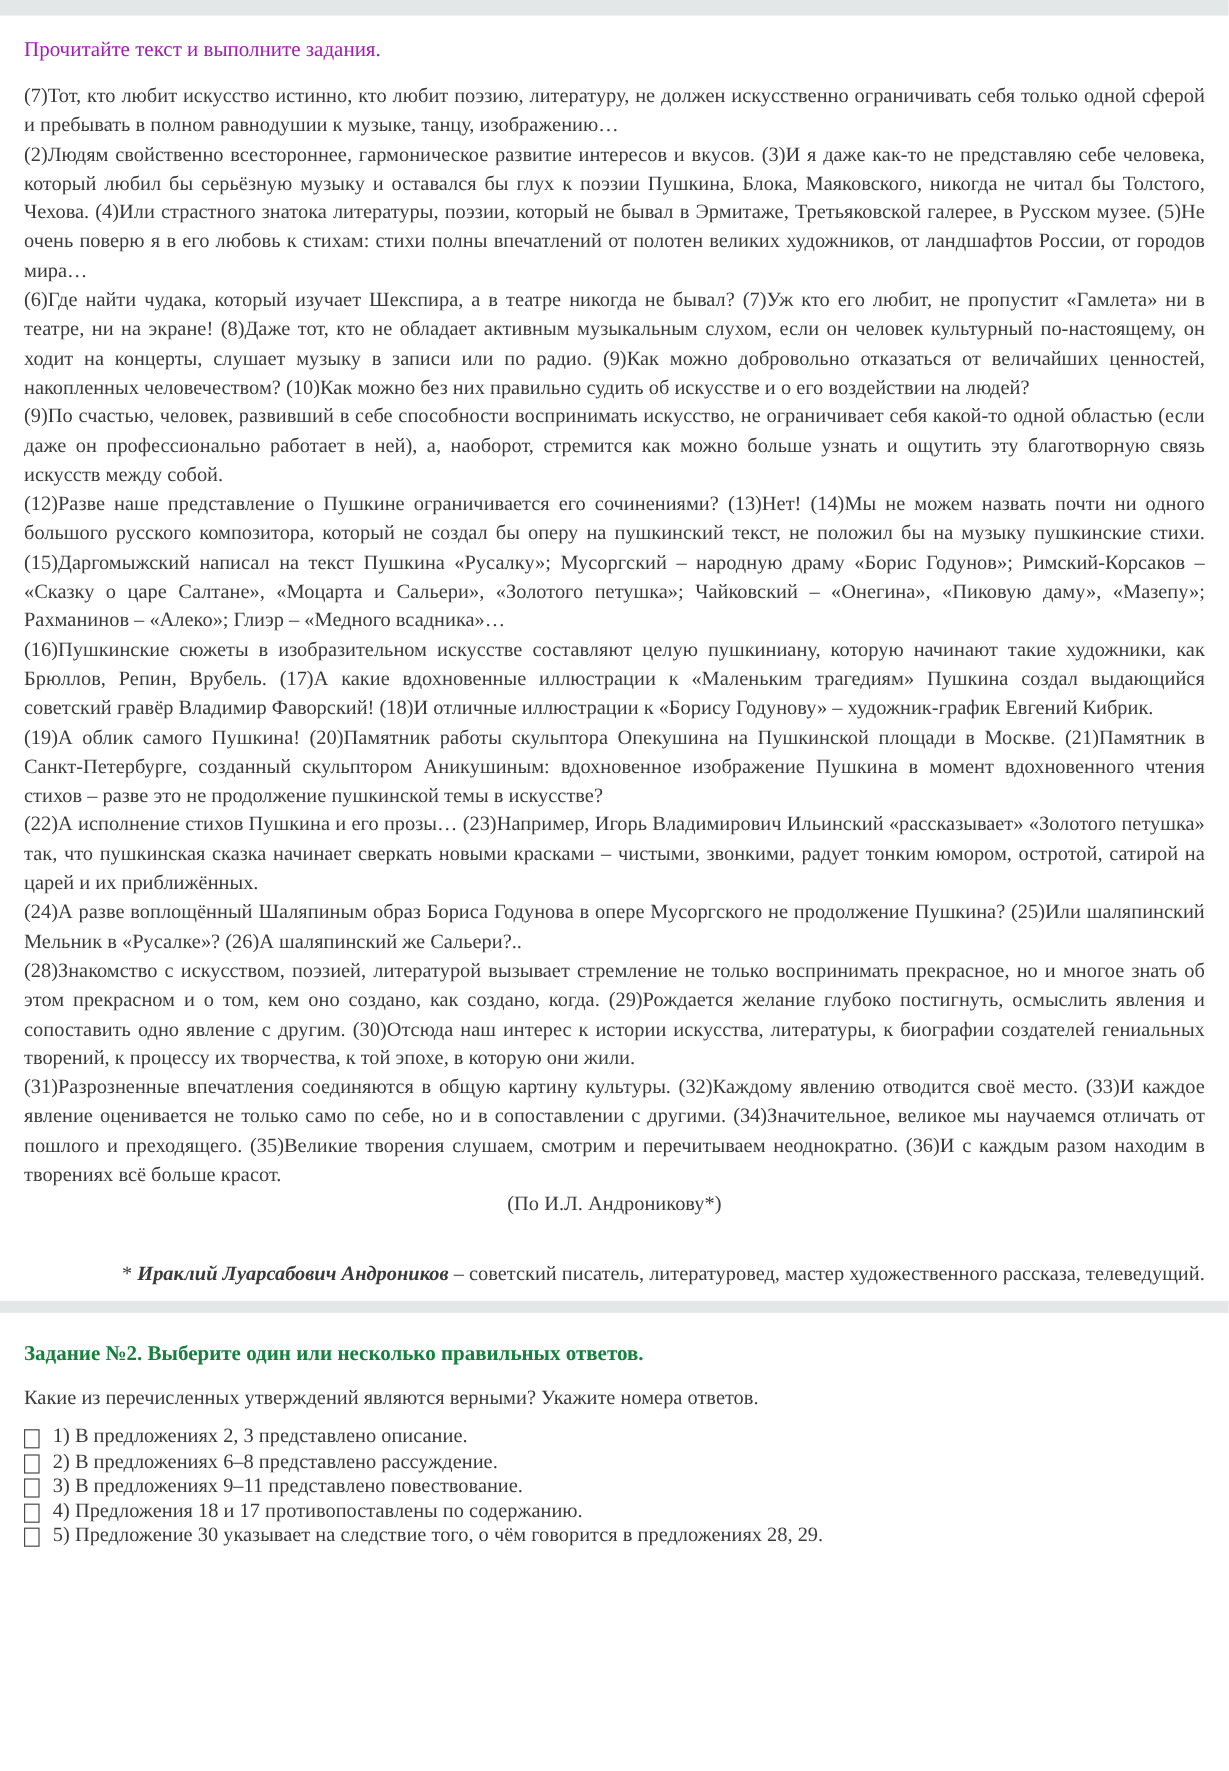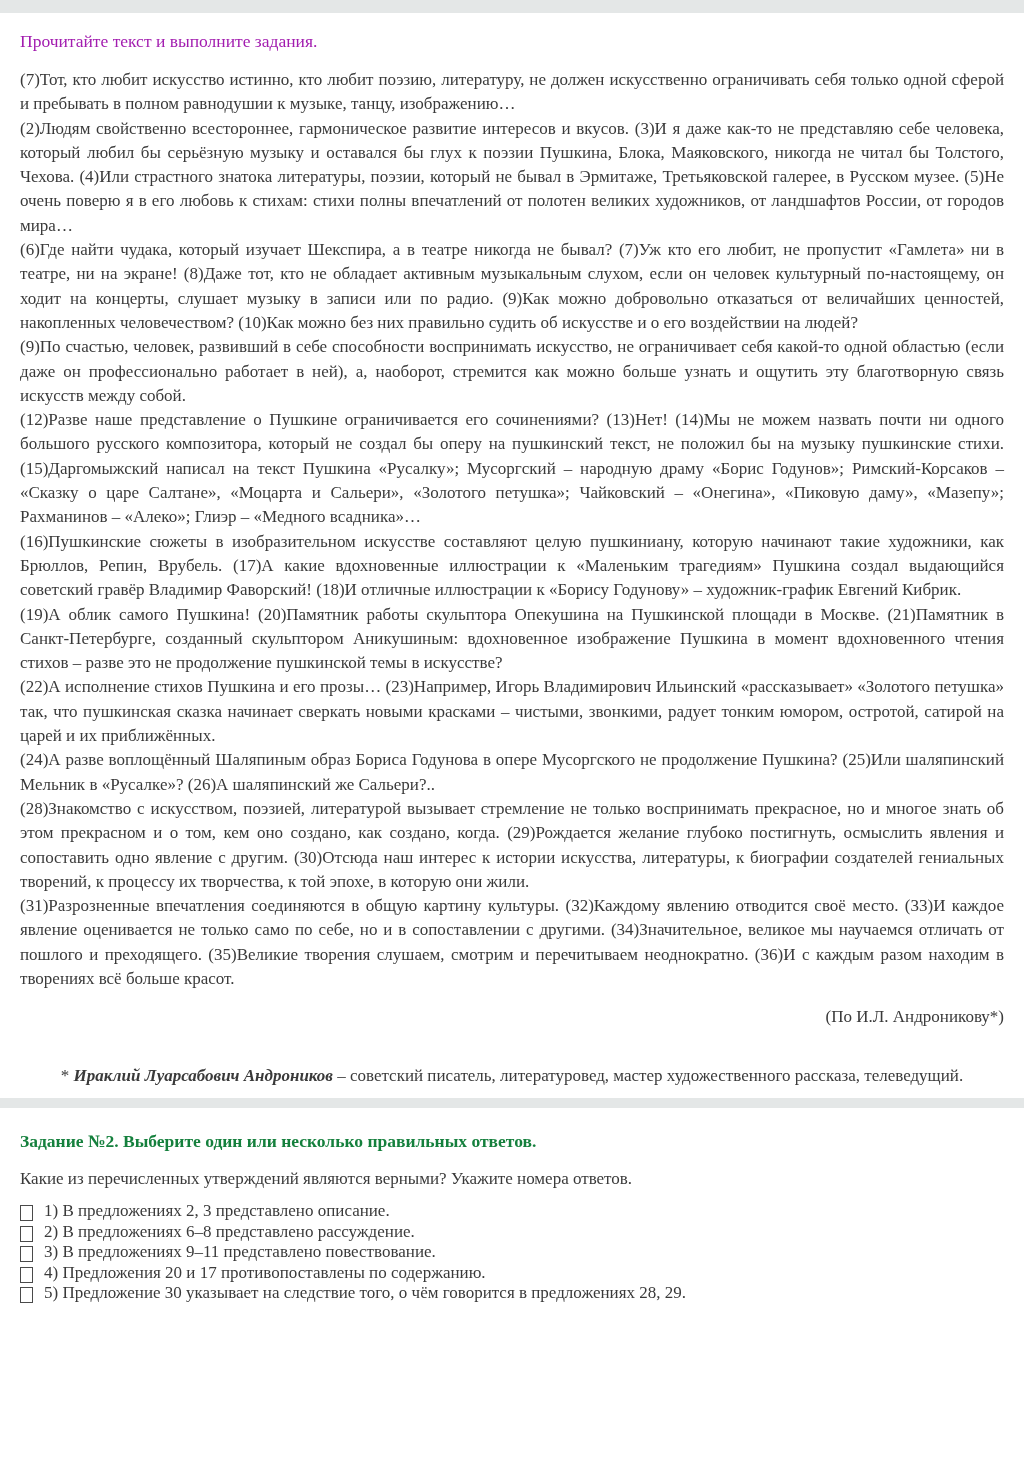--- a/index.html
+++ b/index.html
@@ -27,26 +27,26 @@
     font-weight: normal;
     color: #a21caf;
   }
   .text-block {
     margin-top: 16px;
     font-size: 17px;
     line-height: 24.3px;
     text-align: justify;
   }
   .text-block p { margin: 0; }
-  .text-block p.attribution { text-align: right; margin-top: 14px; }
+  .text-block p.attribution { text-align: center; }
   .footnote {
     margin-top: 34px;
     font-size: 17px;
     line-height: 24px;
-    text-align: center;
+    text-align: right;
   }
   .footnote .author-bi {
     font-weight: bold;
     font-style: italic;
   }
   .section-divider {
     margin-top: 10px;
     width: 100%;
     height: 10px;
     background: #e4e7e7;
@@ -130,20 +130,20 @@
     <div class="option-row">
       <span class="checkbox"></span>
       <span class="option-label">2) В предложениях 6–8 представлено рассуждение.</span>
     </div>
     <div class="option-row">
       <span class="checkbox"></span>
       <span class="option-label">3) В предложениях 9–11 представлено повествование.</span>
     </div>
     <div class="option-row">
       <span class="checkbox"></span>
-      <span class="option-label">4) Предложения 20 и 17 противопоставлены по содержанию.</span>
+      <span class="option-label">4) Предложения 18 и 17 противопоставлены по содержанию.</span>
     </div>
     <div class="option-row">
       <span class="checkbox"></span>
       <span class="option-label">5) Предложение 30 указывает на следствие того, о чём говорится в предложениях 28, 29.</span>
     </div>
   </div>
 </div>
 
 </body></html>

